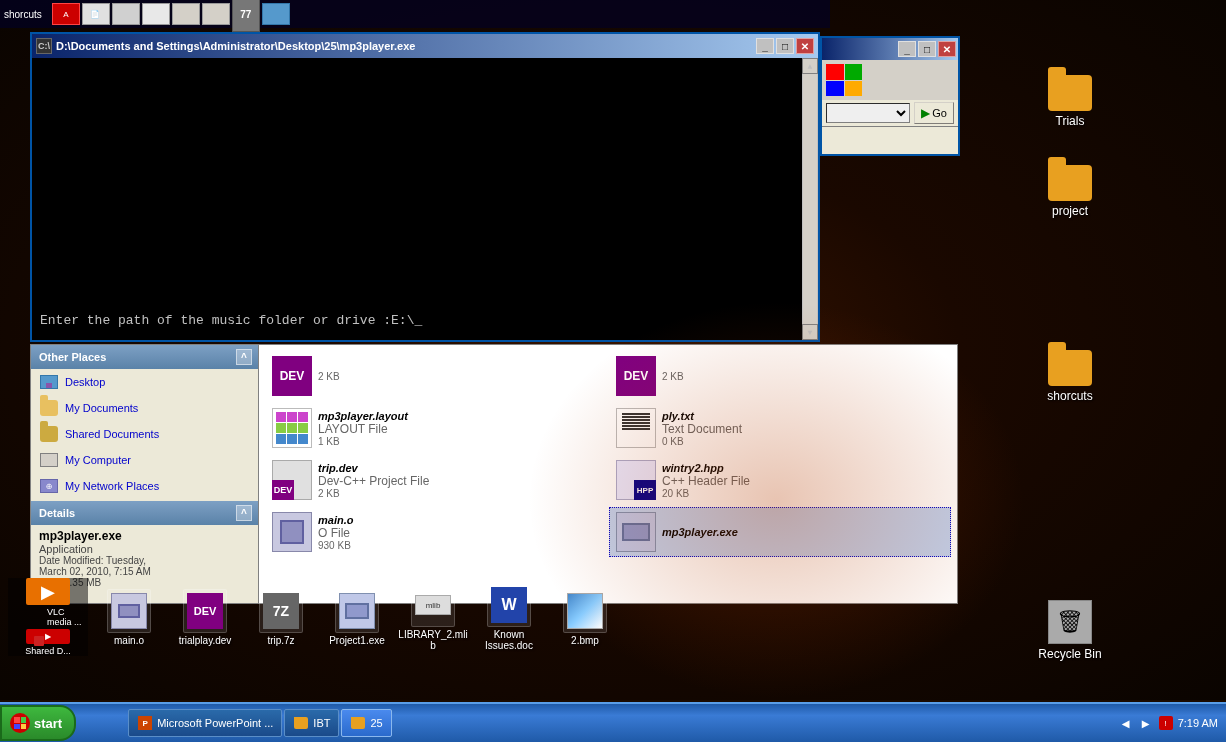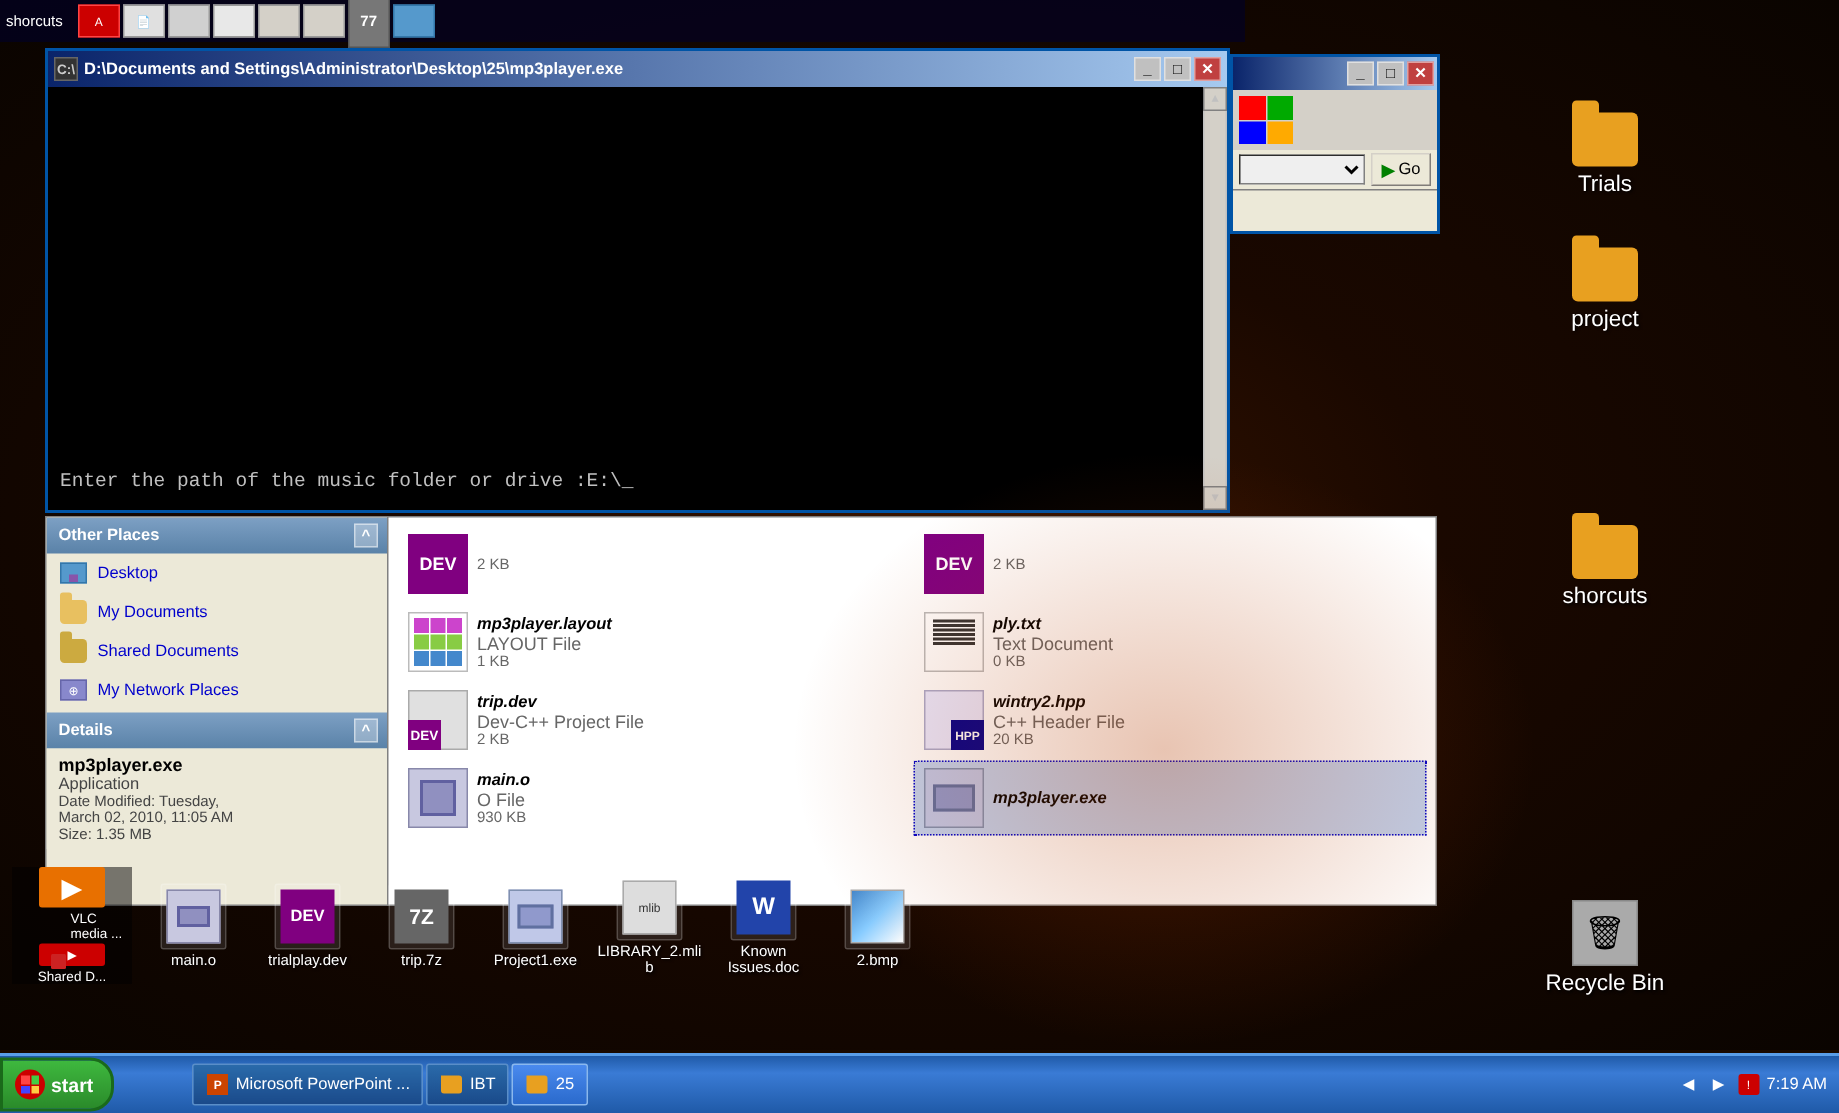--- a/index.html
+++ b/index.html
@@ -39,21 +39,21 @@
       position: absolute;
       display: flex;
       flex-direction: column;
       align-items: center;
       gap: 3px;
       cursor: pointer;
       width: 80px;
     }
     .desktop-icon .icon-label {
       color: white;
-      font-size: 15px;
+      font-size: 12px;
       text-align: center;
       text-shadow: 1px 1px 2px black;
     }
 
     
     .folder-icon {
       width: 44px;
       height: 36px;
       background: #e8a020;
       border-radius: 0 4px 4px 4px;
@@ -592,41 +592,47 @@
 
       <div class="panel-item">
         <div class="panel-item-icon">
           <div style="width:18px;height:16px;background:#ccaa40;border-radius:0 3px 3px 3px;position:relative;">
             <div style="position:absolute;top:-5px;left:0;width:8px;height:7px;background:#ccaa40;border-radius:2px 2px 0 0;"></div>
           </div>
         </div>
         <span>Shared Documents</span>
       </div>
 
+      <div class="panel-item">
+        <div class="panel-item-icon">
+          <div style="width:18px;height:14px;background:#d4d0c8;border:1px solid #808080;"></div>
+        </div>
+        <span>My Computer</span>
+      </div>
 
       <div class="panel-item">
         <div class="panel-item-icon">
           <div style="width:18px;height:14px;background:#8888cc;border:1px solid #6666aa;display:flex;align-items:center;justify-content:center;">
             <span style="font-size:8px;color:white;">⊕</span>
           </div>
         </div>
         <span>My Network Places</span>
       </div>
     </div>
 
     <div class="panel-section">
       <div class="panel-header">
         <span>Details</span>
         <div class="panel-collapse-btn">^</div>
       </div>
       <div class="details-panel">
         <div class="details-filename">mp3player.exe</div>
         <div class="details-type">Application</div>
         <div class="details-date">Date Modified: Tuesday,</div>
-        <div class="details-date">March 02, 2010, 11:05 AM</div>
+        <div class="details-date">March 02, 2010, 7:15 AM</div>
         <div class="details-size">Size: 1.35 MB</div>
       </div>
     </div>
   </div>
 
   <div class="file-explorer">
     <div class="file-grid-container">
       <div class="grid-inner">
 
         <div class="file-item">
@@ -795,21 +801,21 @@
       <div class="bottom-shortcut-icon">
         <div style="width:36px;height:36px;background:#c0c8e8;border:1px solid #8090b0;display:flex;align-items:center;justify-content:center;">
           <div style="width:24px;height:16px;background:#9099cc;border:2px solid #6070a0;"></div>
         </div>
       </div>
       <span class="bottom-shortcut-label">Project1.exe</span>
     </div>
 
     <div class="bottom-shortcut">
       <div class="bottom-shortcut-icon">
-        <div style="width:36px;height:36px;background:#dddddd;border:1px solid #aaa;display:flex;align-items:center;justify-content:center;font-size:8px;color:#333;">mlib</div>
+        <div style="width:36px;height:20px;background:#dddddd;border:1px solid #aaa;display:flex;align-items:center;justify-content:center;font-size:8px;color:#333;">mlib</div>
       </div>
       <span class="bottom-shortcut-label">LIBRARY_2.mlib</span>
     </div>
 
     <div class="bottom-shortcut">
       <div class="bottom-shortcut-icon">
         <div style="width:36px;height:36px;background:#2244aa;display:flex;align-items:center;justify-content:center;">
           <span style="color:white;font-size:16px;font-weight:bold;">W</span>
         </div>
       </div>

